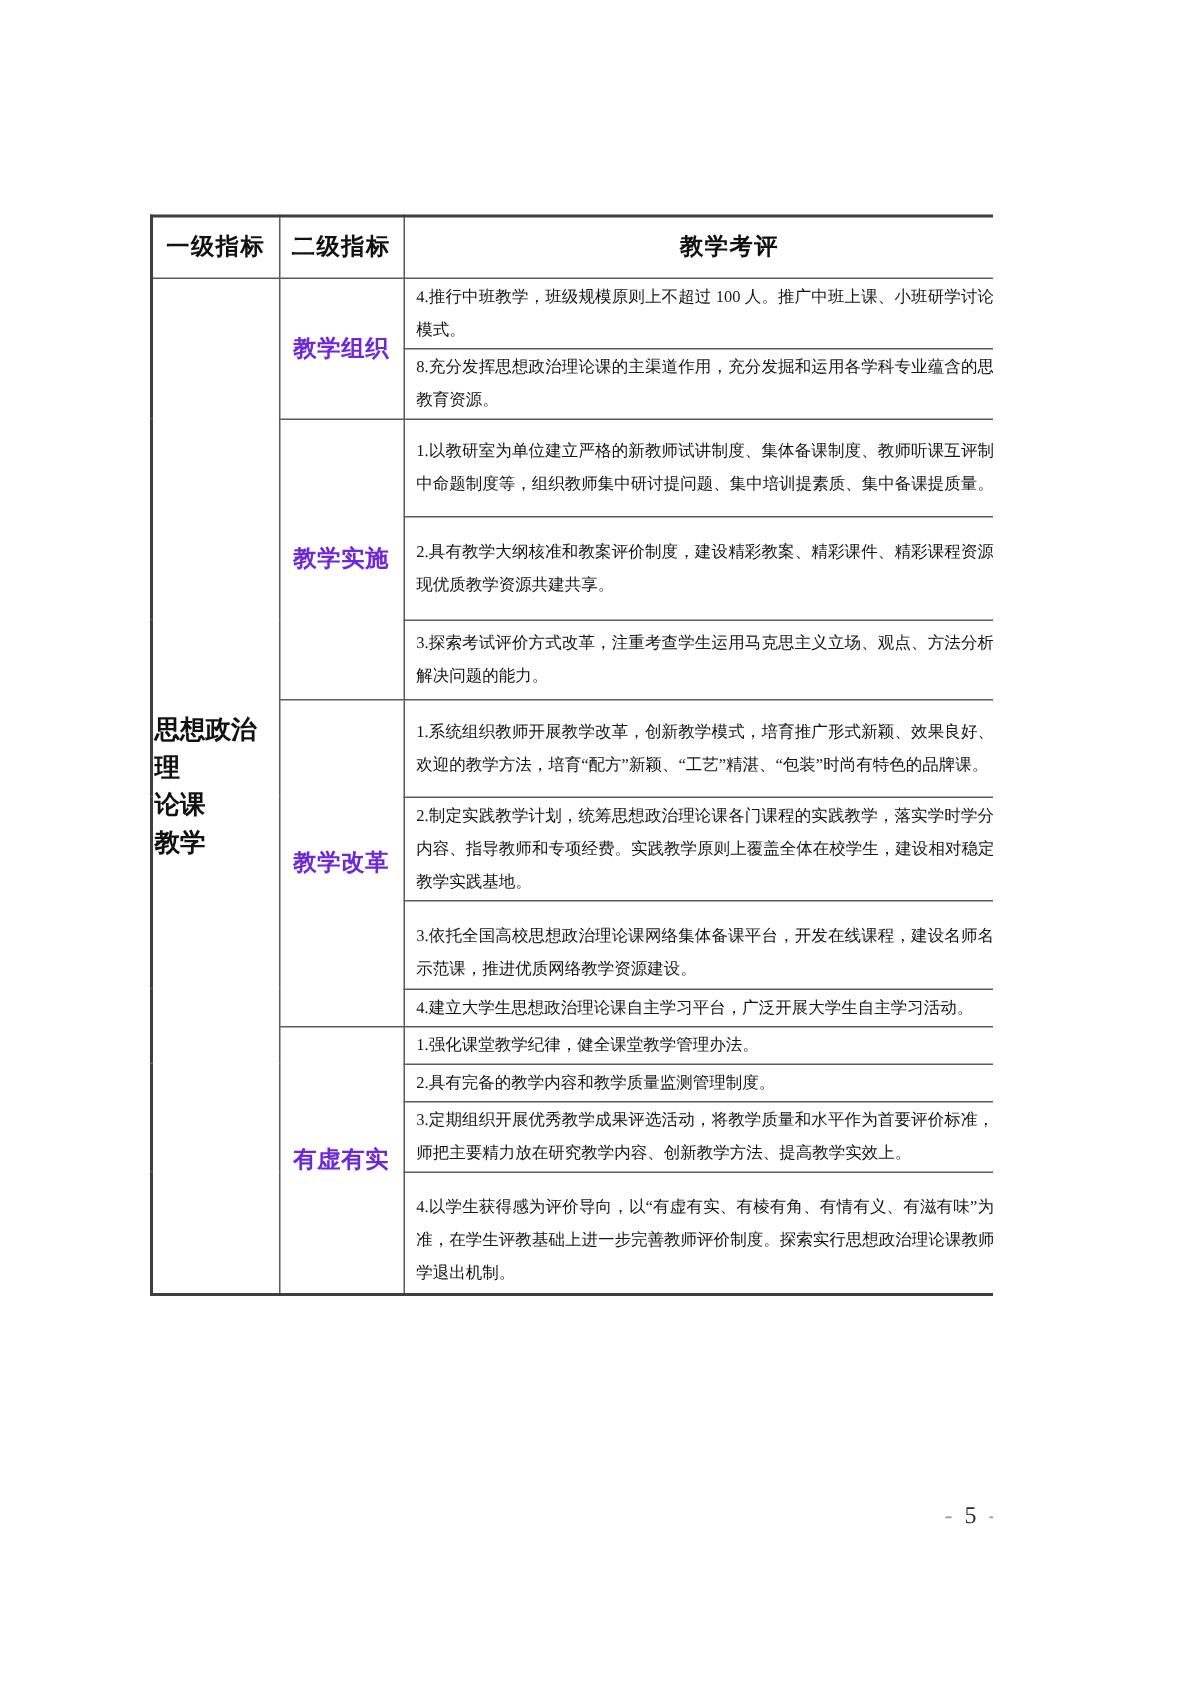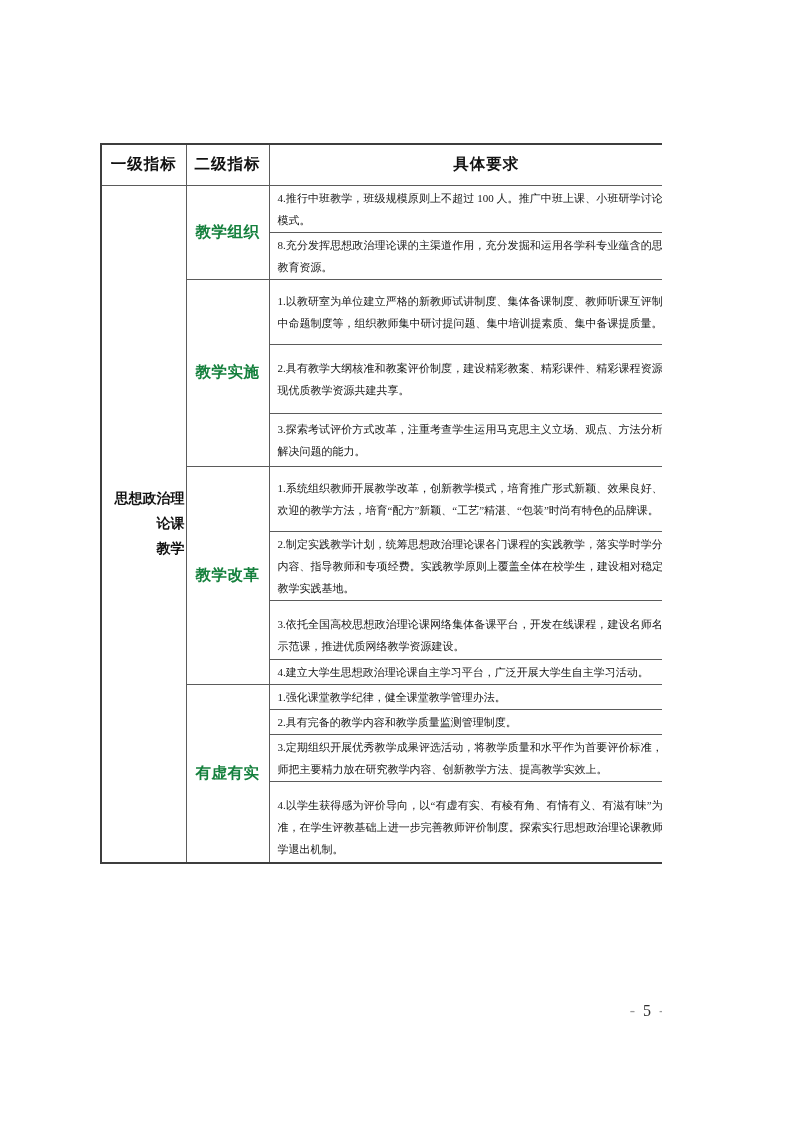--- a/index.html
+++ b/index.html
@@ -37,34 +37,34 @@
     font-weight: bold;
     font-size: 15.5px;
     text-align: center;
     letter-spacing: 1px;
     color: #111111;
   }
   td.l1-cell {
     width: 85px;
     font-family: "Liberation Sans", "DejaVu Sans", sans-serif;
     font-weight: bold;
-    font-size: 14px;
+    font-size: 17px;
     line-height: 25px;
-    text-align: right;
+    text-align: left;
     white-space: pre-line;
     color: #111111;
   }
   td.l2-cell {
     width: 83px;
     font-family: "Liberation Sans", "DejaVu Sans", sans-serif;
     font-weight: bold;
     font-size: 15.5px;
     text-align: center;
     letter-spacing: 0.5px;
-    color: #15803d;
+    color: #6d28d9;
   }
   td.req-cell {
     width: 435px;
     font-size: 11px;
     line-height: 22px;
     padding: 1px 7px 1px 8px;
     text-align: justify;
     text-justify: inter-ideograph;
     color: #161616;
   }
@@ -93,21 +93,21 @@
   <table class="indicator-table">
     <colgroup>
       <col style="width:85px">
       <col style="width:83px">
       <col style="width:435px">
     </colgroup>
     <thead>
       <tr>
         <th>一级指标</th>
         <th>二级指标</th>
-        <th>具体要求</th>
+        <th>教学考评</th>
       </tr>
     </thead>
     <tbody>
       <tr>
         <td class="l1-cell" rowspan="13">思想政治理
 论课
 教学</td>
         <td class="l2-cell" rowspan="2">教学组织</td>
         <td class="req-cell">4.推行中班教学，班级规模原则上不超过 100 人。推广中班上课、小班研学讨论的教学模式。</td>
       </tr>

